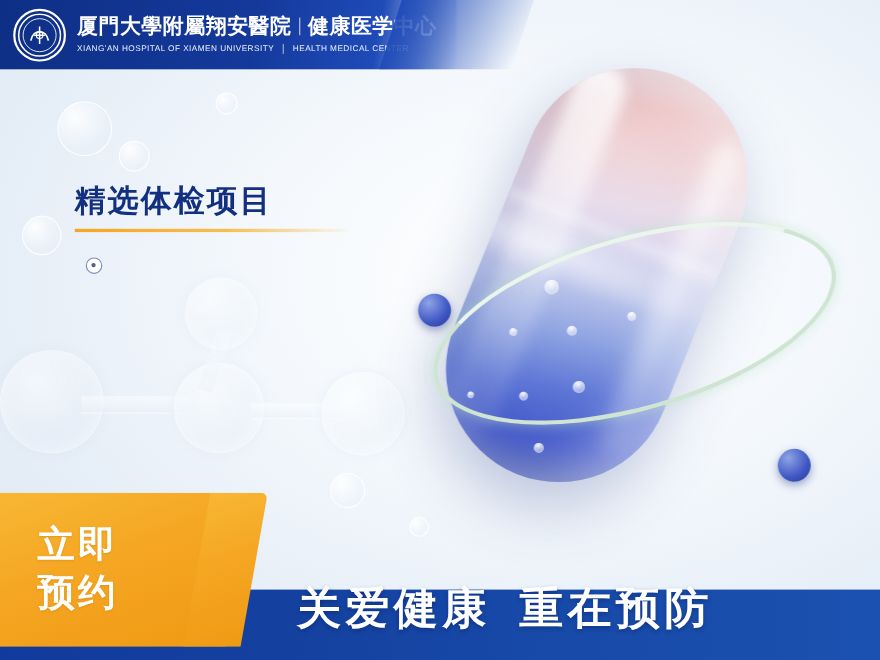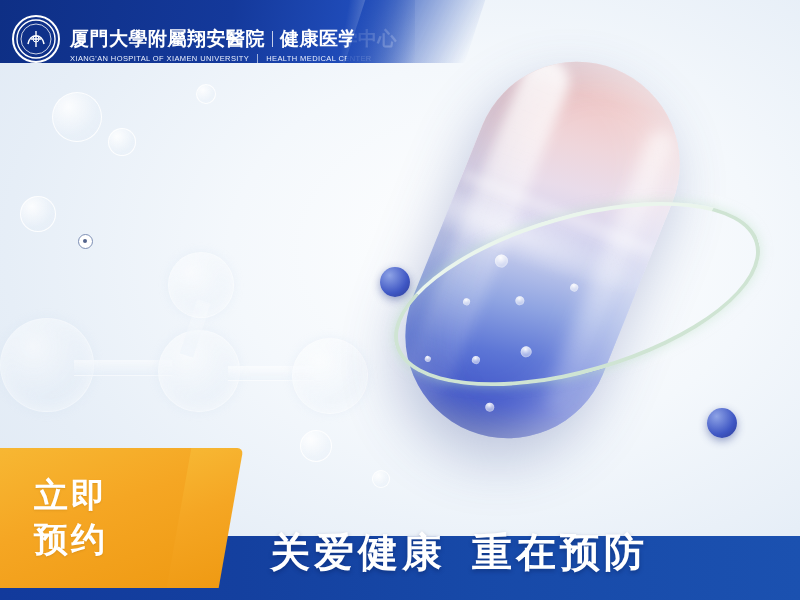--- a/index.html
+++ b/index.html
@@ -155,21 +155,21 @@
 
   
   .header {
     position: absolute;
     left: 0;
     top: 0;
     width: 415px;
     height: 63px;
     background: linear-gradient(100deg, #0e2f85 0%, #14399b 55%, #1f4bb8 82%, rgba(40,95,200,0.0) 100%);
     display: flex;
-    align-items: flex-end;
+    align-items: center;
     padding-left: 12px;
     box-sizing: border-box;
   }
   .header:after {
     content: "";
     position: absolute;
     right: -60px;
     top: 0;
     width: 120px;
     height: 63px;
@@ -396,20 +396,24 @@
         <span>健康医学中心</span>
       </div>
       <div class="brand-en">
         <span>XIANG'AN HOSPITAL OF XIAMEN UNIVERSITY</span>
         <span class="brand-en-sep"></span>
         <span>HEALTH MEDICAL CENTER</span>
       </div>
     </div>
   </div>
 
+  <div class="headline-block">
+    <div class="headline">精选体检项目</div>
+    <div class="headline-underline"></div>
+  </div>
 
   <div class="bullet-row">
     <span class="bullet-icon"></span>
   </div>
 
   <div class="bottom-bar">
     <div class="slogan">
       <span>关爱健康</span><span class="gap"></span><span>重在预防</span>
     </div>
   </div>

